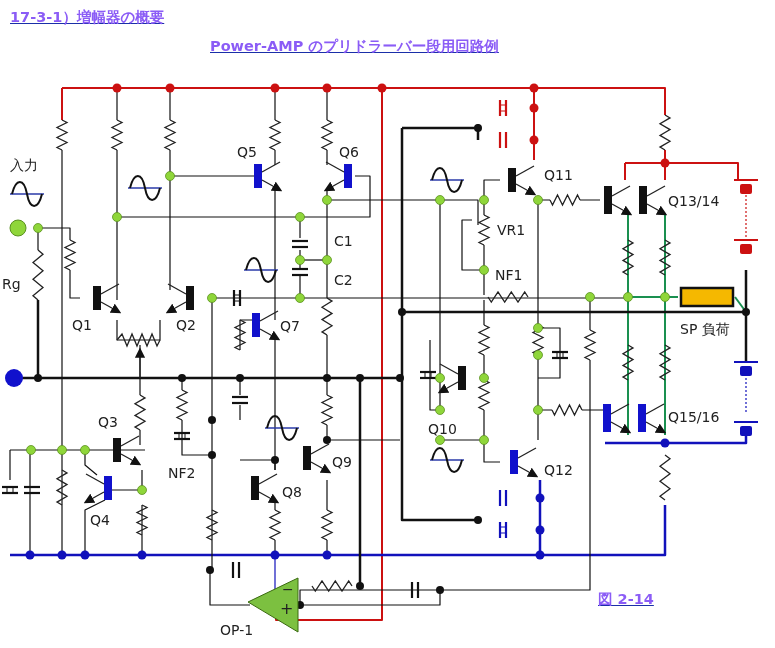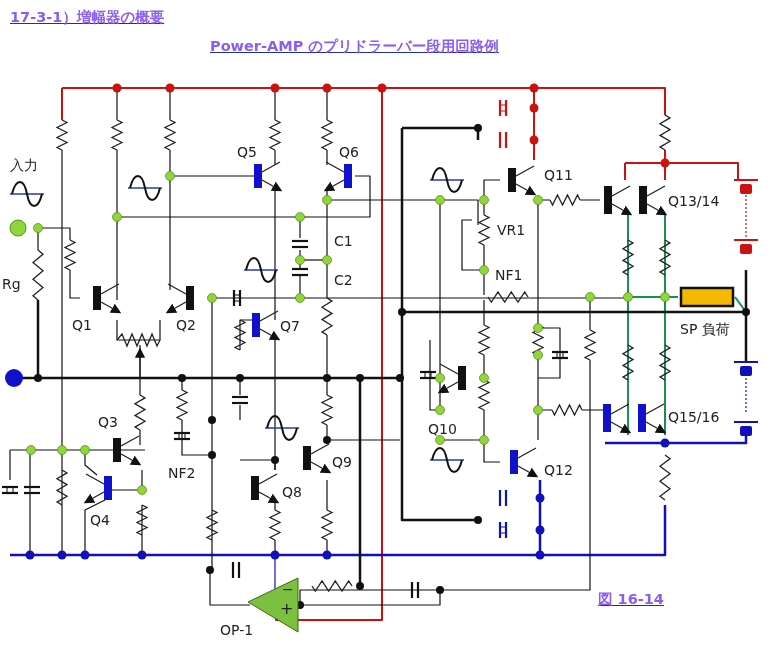--- a/index.html
+++ b/index.html
@@ -9,21 +9,21 @@
   #figure-subtitle { left:210px; top:37px; font-size:14.5px; }
   #figure-number { left:598px; top:590px; font-size:14.5px; }
   svg { position:absolute; left:0; top:0; }
   .lbl { font-family:"DejaVu Sans", sans-serif; font-size:14px; fill:#222; }
 </style>
 </head>
 <body>
 
 <div id="section-title" class="hdr">17-3-1）増幅器の概要</div>
 <div id="figure-subtitle" class="hdr">Power-AMP のプリドラーバー段用回路例</div>
-<div id="figure-number" class="hdr">図 16-14</div>
+<div id="figure-number" class="hdr">図 2-14</div>
 
 <svg id="schematic" width="775" height="648" viewBox="0 0 775 648" xmlns="http://www.w3.org/2000/svg">
   <defs>
     <marker id="arr" markerWidth="8" markerHeight="8" refX="6" refY="4" orient="auto">
       <path d="M0,0 L8,4 L0,8 z" fill="#111"></path>
     </marker>
   </defs>
 
   <g id="wires" fill="none" stroke-linejoin="round">
 

